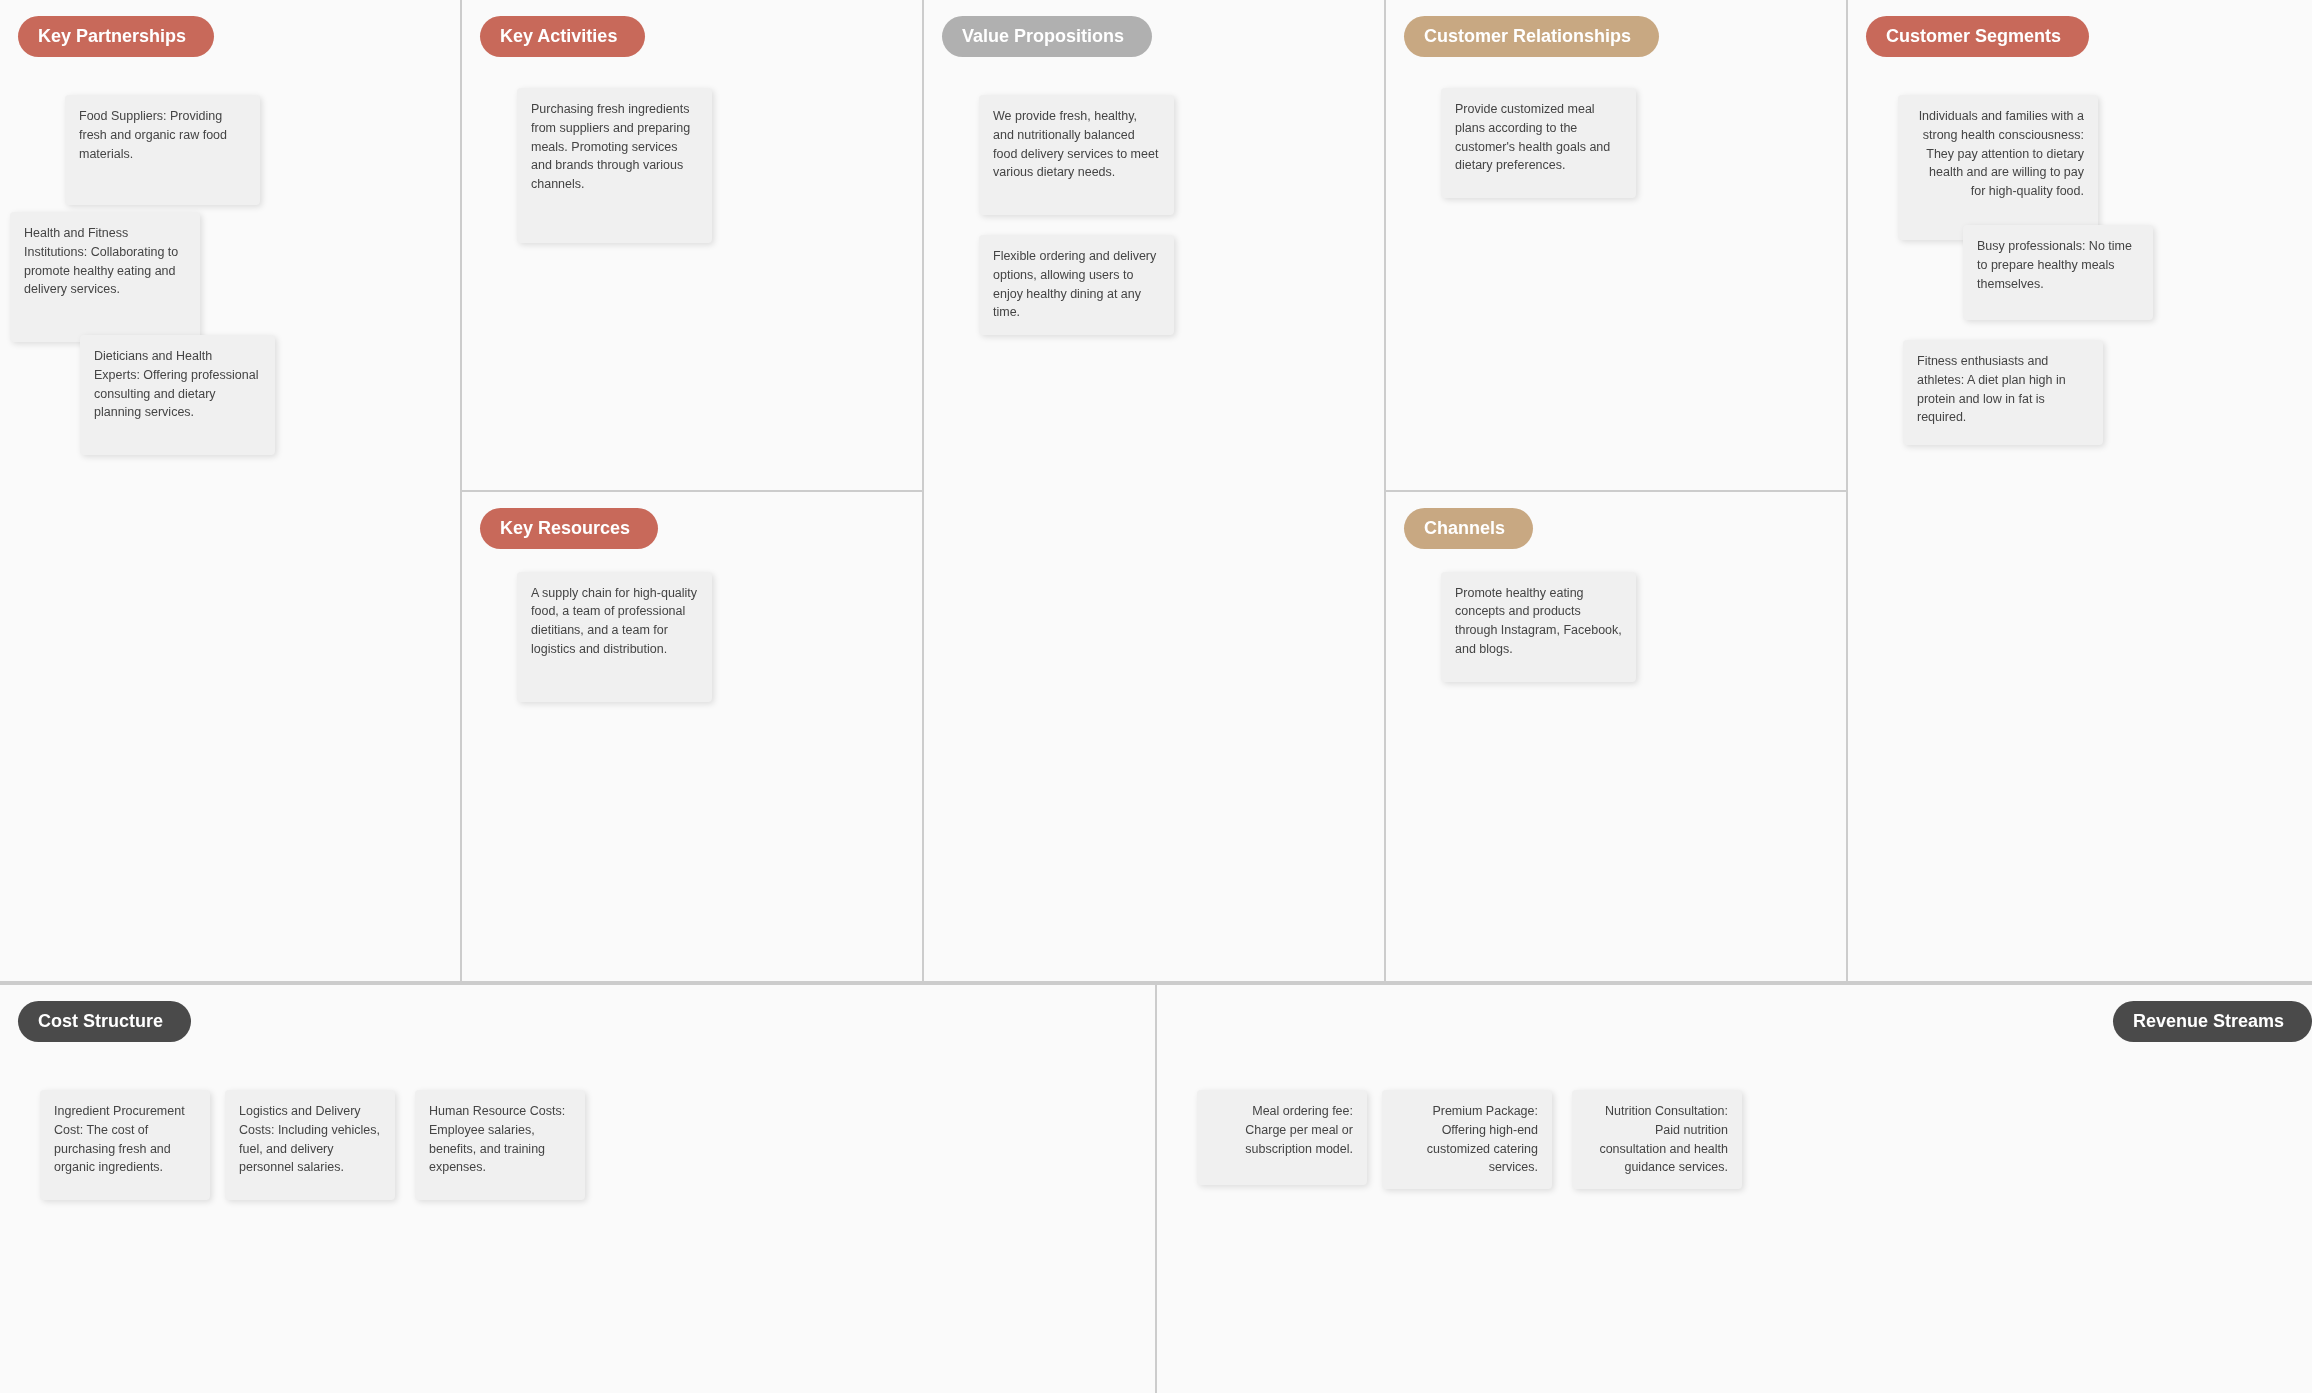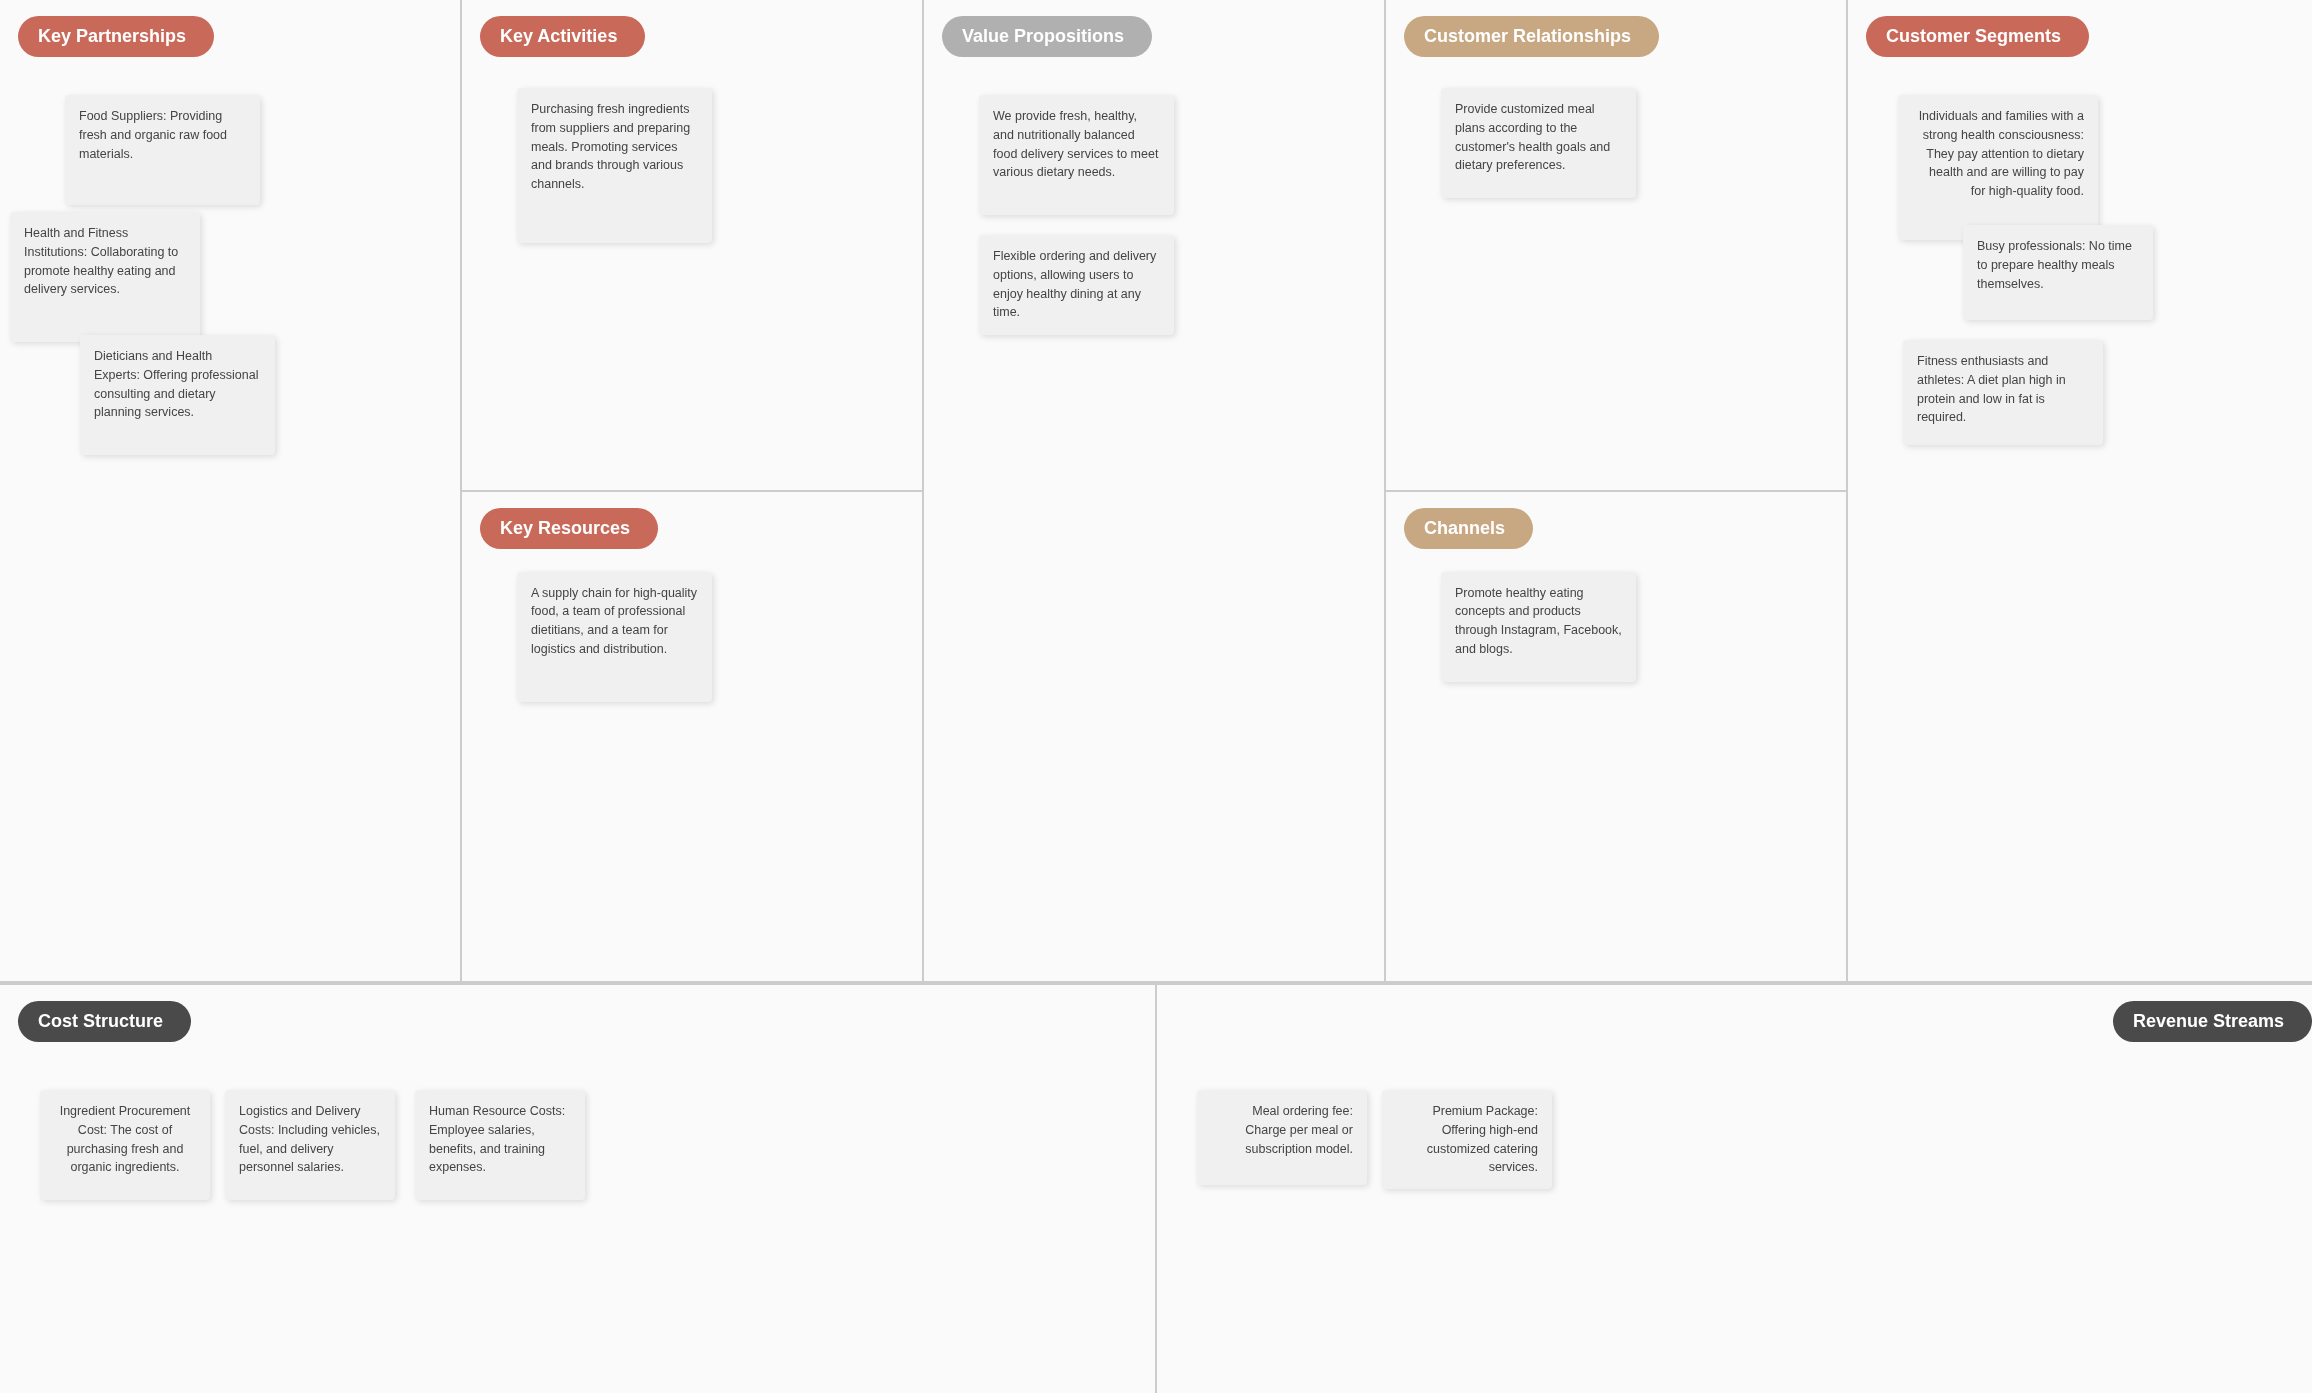--- a/index.html
+++ b/index.html
@@ -157,25 +157,26 @@
       <div class="note-card" style="top:225px; left:115px; width:190px; min-height:95px;">Busy professionals: No time to prepare healthy meals themselves.</div>
       <div class="note-card" style="top:340px; left:55px; width:200px; min-height:105px;">Fitness enthusiasts and athletes: A diet plan high in protein and low in fat is required.</div>
     </div>
 
   </div>
 
   <div class="bottom-section">
 
     <div class="bottom-col bottom-col-left" style="width:680px; border-right:2px solid #ccc; position:relative;">
       <div class="section-tag tag-dark">Cost Structure</div>
-      <div class="note-card" style="top:105px; left:40px; width:170px; min-height:110px;text-align:center;">Ingredient Procurement Cost: The cost of purchasing fresh and organic ingredients.</div>
+      <div class="note-card" style="top:105px; left:40px; width:170px; min-height:110px;">Ingredient Procurement Cost: The cost of purchasing fresh and organic ingredients.</div>
       <div class="note-card" style="top:105px; left:225px; width:170px; min-height:110px;">Logistics and Delivery Costs: Including vehicles, fuel, and delivery personnel salaries.</div>
       <div class="note-card" style="top:105px; left:415px; width:170px; min-height:110px;">Human Resource Costs: Employee salaries, benefits, and training expenses.</div>
     </div>
 
     <div class="bottom-col" style="flex:1; position:relative;text-align:right;">
       <div class="section-tag tag-dark">Revenue Streams</div>
       <div class="note-card" style="top:105px; left:40px; width:170px; min-height:95px;">Meal ordering fee: Charge per meal or subscription model.</div>
       <div class="note-card" style="top:105px; left:225px; width:170px; min-height:95px;">Premium Package: Offering high-end customized catering services.</div>
+      <div class="note-card" style="top:105px; left:415px; width:170px; min-height:95px;">Nutrition Consultation: Paid nutrition consultation and health guidance services.</div>
     </div>
 
   </div>
 </div>
 
 </body></html>

